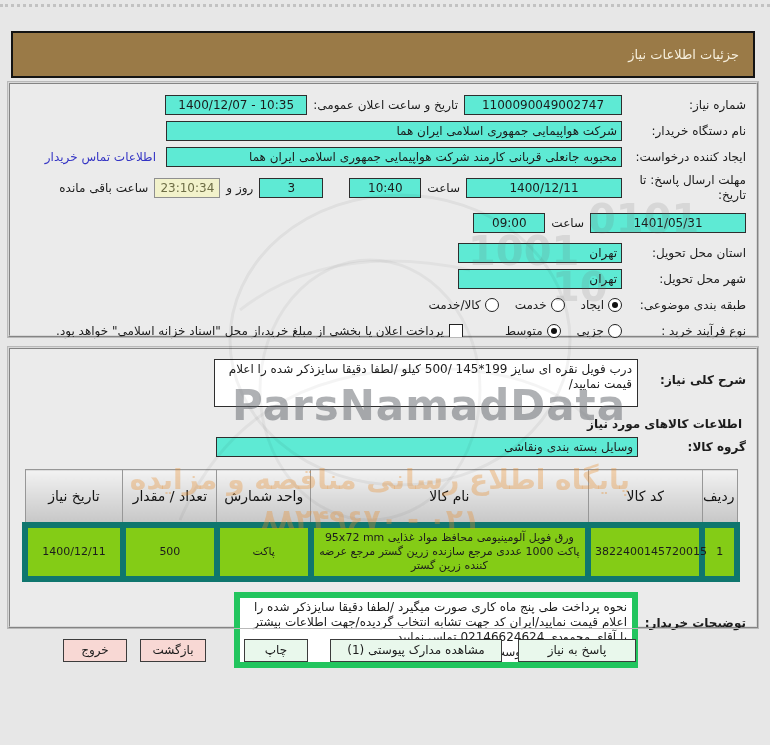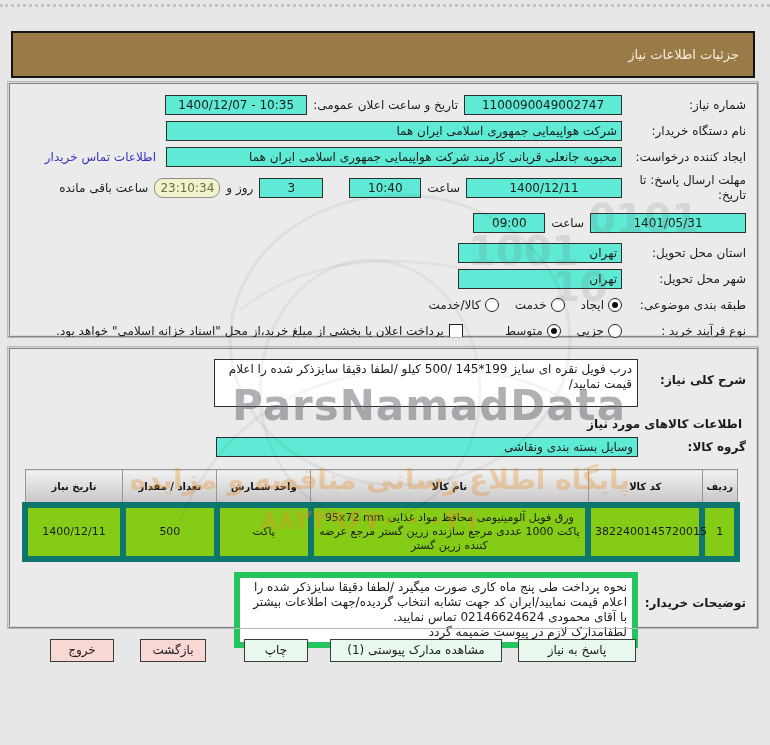--- a/index.html
+++ b/index.html
@@ -40,21 +40,21 @@
     padding:0 4px;box-sizing:content-box;overflow:hidden;white-space:nowrap;
     font-size:12px;
   }
   .num{direction:ltr;text-align:center;}
   .w-need{width:148px;}
   .w-announce{width:132px;margin-left:84px;}
   .w-wide{width:446px;}
   .w-date{width:146px;}
   .w-time{width:62px;}
   .w-days{width:54px;margin-right:26px;}
-  .w-count{width:56px;background:#f2f2cb;border-color:#8f8f8f;color:#6d6d45;border-radius:9px;}
+  .w-count{width:56px;background:#f2f2cb;border-color:#8f8f8f;color:#6d6d45;}
   .w-city{width:154px;}
   .link{color:#3434c4;margin-right:10px;cursor:pointer;}
 
   .radio{display:inline-block;width:12px;height:12px;border-radius:50%;
     border:1px solid #222;background:#fff;flex:0 0 auto;margin-left:4px;}
   .radio.checked{position:relative;}
   .radio.checked::after{content:"";position:absolute;left:3px;top:3px;width:6px;height:6px;
     border-radius:50%;background:#101010;}
   .radio{position:relative;}
   .opt{margin-left:16px;display:flex;align-items:center;}
@@ -71,22 +71,22 @@
   .group-row{display:flex;align-items:center;margin-top:2px;}
   .group-label{width:108px;flex:0 0 108px;}
   .group-box{width:412px;}
 
   table.items{
     border-collapse:collapse;margin:12px 6px 0 6px;width:718px;
     font-size:11px;table-layout:fixed;
   }
   table.items th{
     background:linear-gradient(#f2f2f2,#c7c7c7);
-    border:1px solid #979797;height:24px;font-size:10px;color:#141414;
-    font-weight:bold;padding:4px 2px;
+    border:1px solid #979797;height:24px;font-size:14px;color:#141414;
+    font-weight:normal;padding:14px 2px;
   }
   table.items td{
     background:#84cc16;border:6px solid #0f766e;
     text-align:center;padding:3px 4px;vertical-align:middle;line-height:14px;
   }
   .col-row{width:34px;}.col-code{width:112px;}.col-name{width:272px;}
   .col-unit{width:92px;}.col-qty{width:92px;}.col-date{width:96px;}
   td.ltr{direction:ltr;}
 
   .notes-row{display:flex;align-items:flex-start;margin-top:10px;}
@@ -99,21 +99,21 @@
   .btn{
     height:21px;line-height:21px;text-align:center;border:1px solid #3c3c3c;
     font-size:12px;padding:0 10px;box-sizing:content-box;cursor:pointer;color:#1c1c1c;
   }
   .btn.green{background:#e9f8ec;}
   .btn.pink{background:#f8d8d4;}
   .btn-respond{margin-right:134px;min-width:96px;}
   .btn-attach{margin-right:16px;min-width:150px;}
   .btn-print{margin-right:22px;min-width:42px;}
   .btn-back{margin-right:38px;min-width:44px;}
-  .btn-exit{margin-right:26px;min-width:42px;}
+  .btn-exit{margin-right:13px;min-width:42px;}
 
   
   .wm{position:absolute;pointer-events:none;z-index:50;}
   .wm-wordmark{
     top:381px;left:232px;font-size:42px;font-weight:bold;letter-spacing:1px;
     color:rgba(95,100,106,0.50);direction:ltr;font-family:"DejaVu Sans",sans-serif;
   }
   .wm-fa{direction:rtl;color:rgba(232,141,43,0.34);font-weight:bold;}
   .wm-fa1{top:463px;right:140px;font-size:28px;}
   .wm-fa2{top:503px;right:290px;font-size:28px;letter-spacing:3px;}

